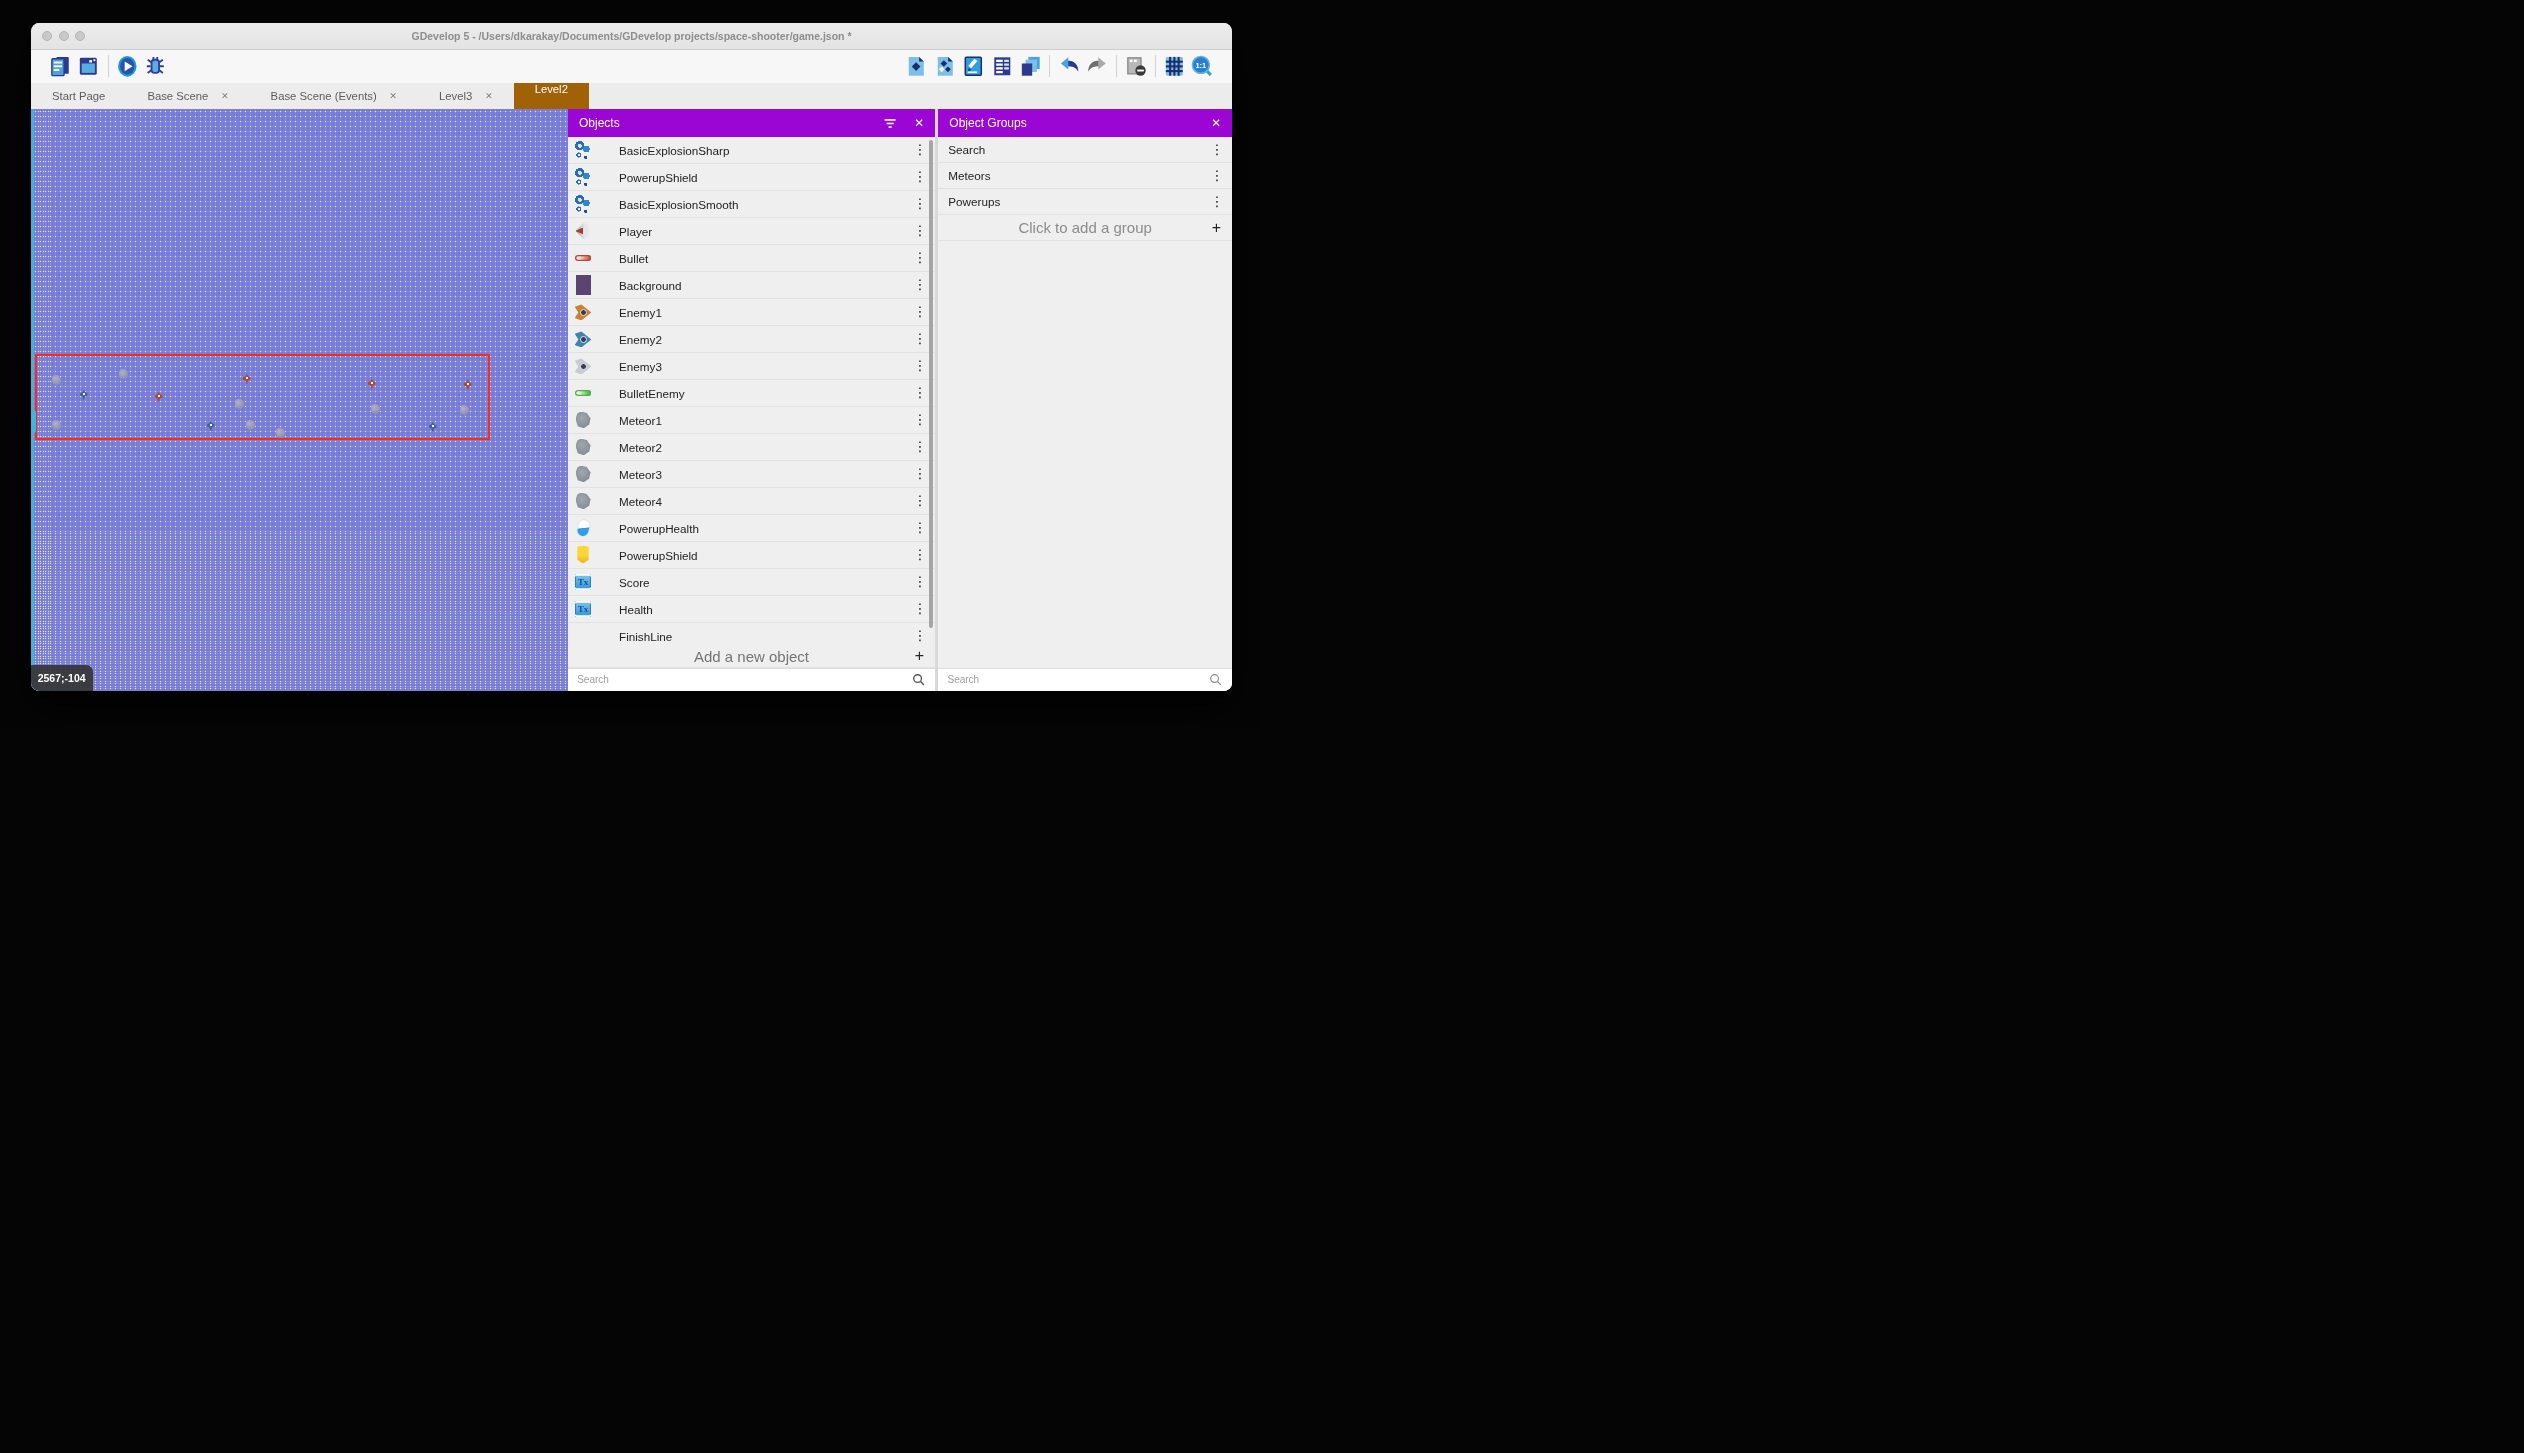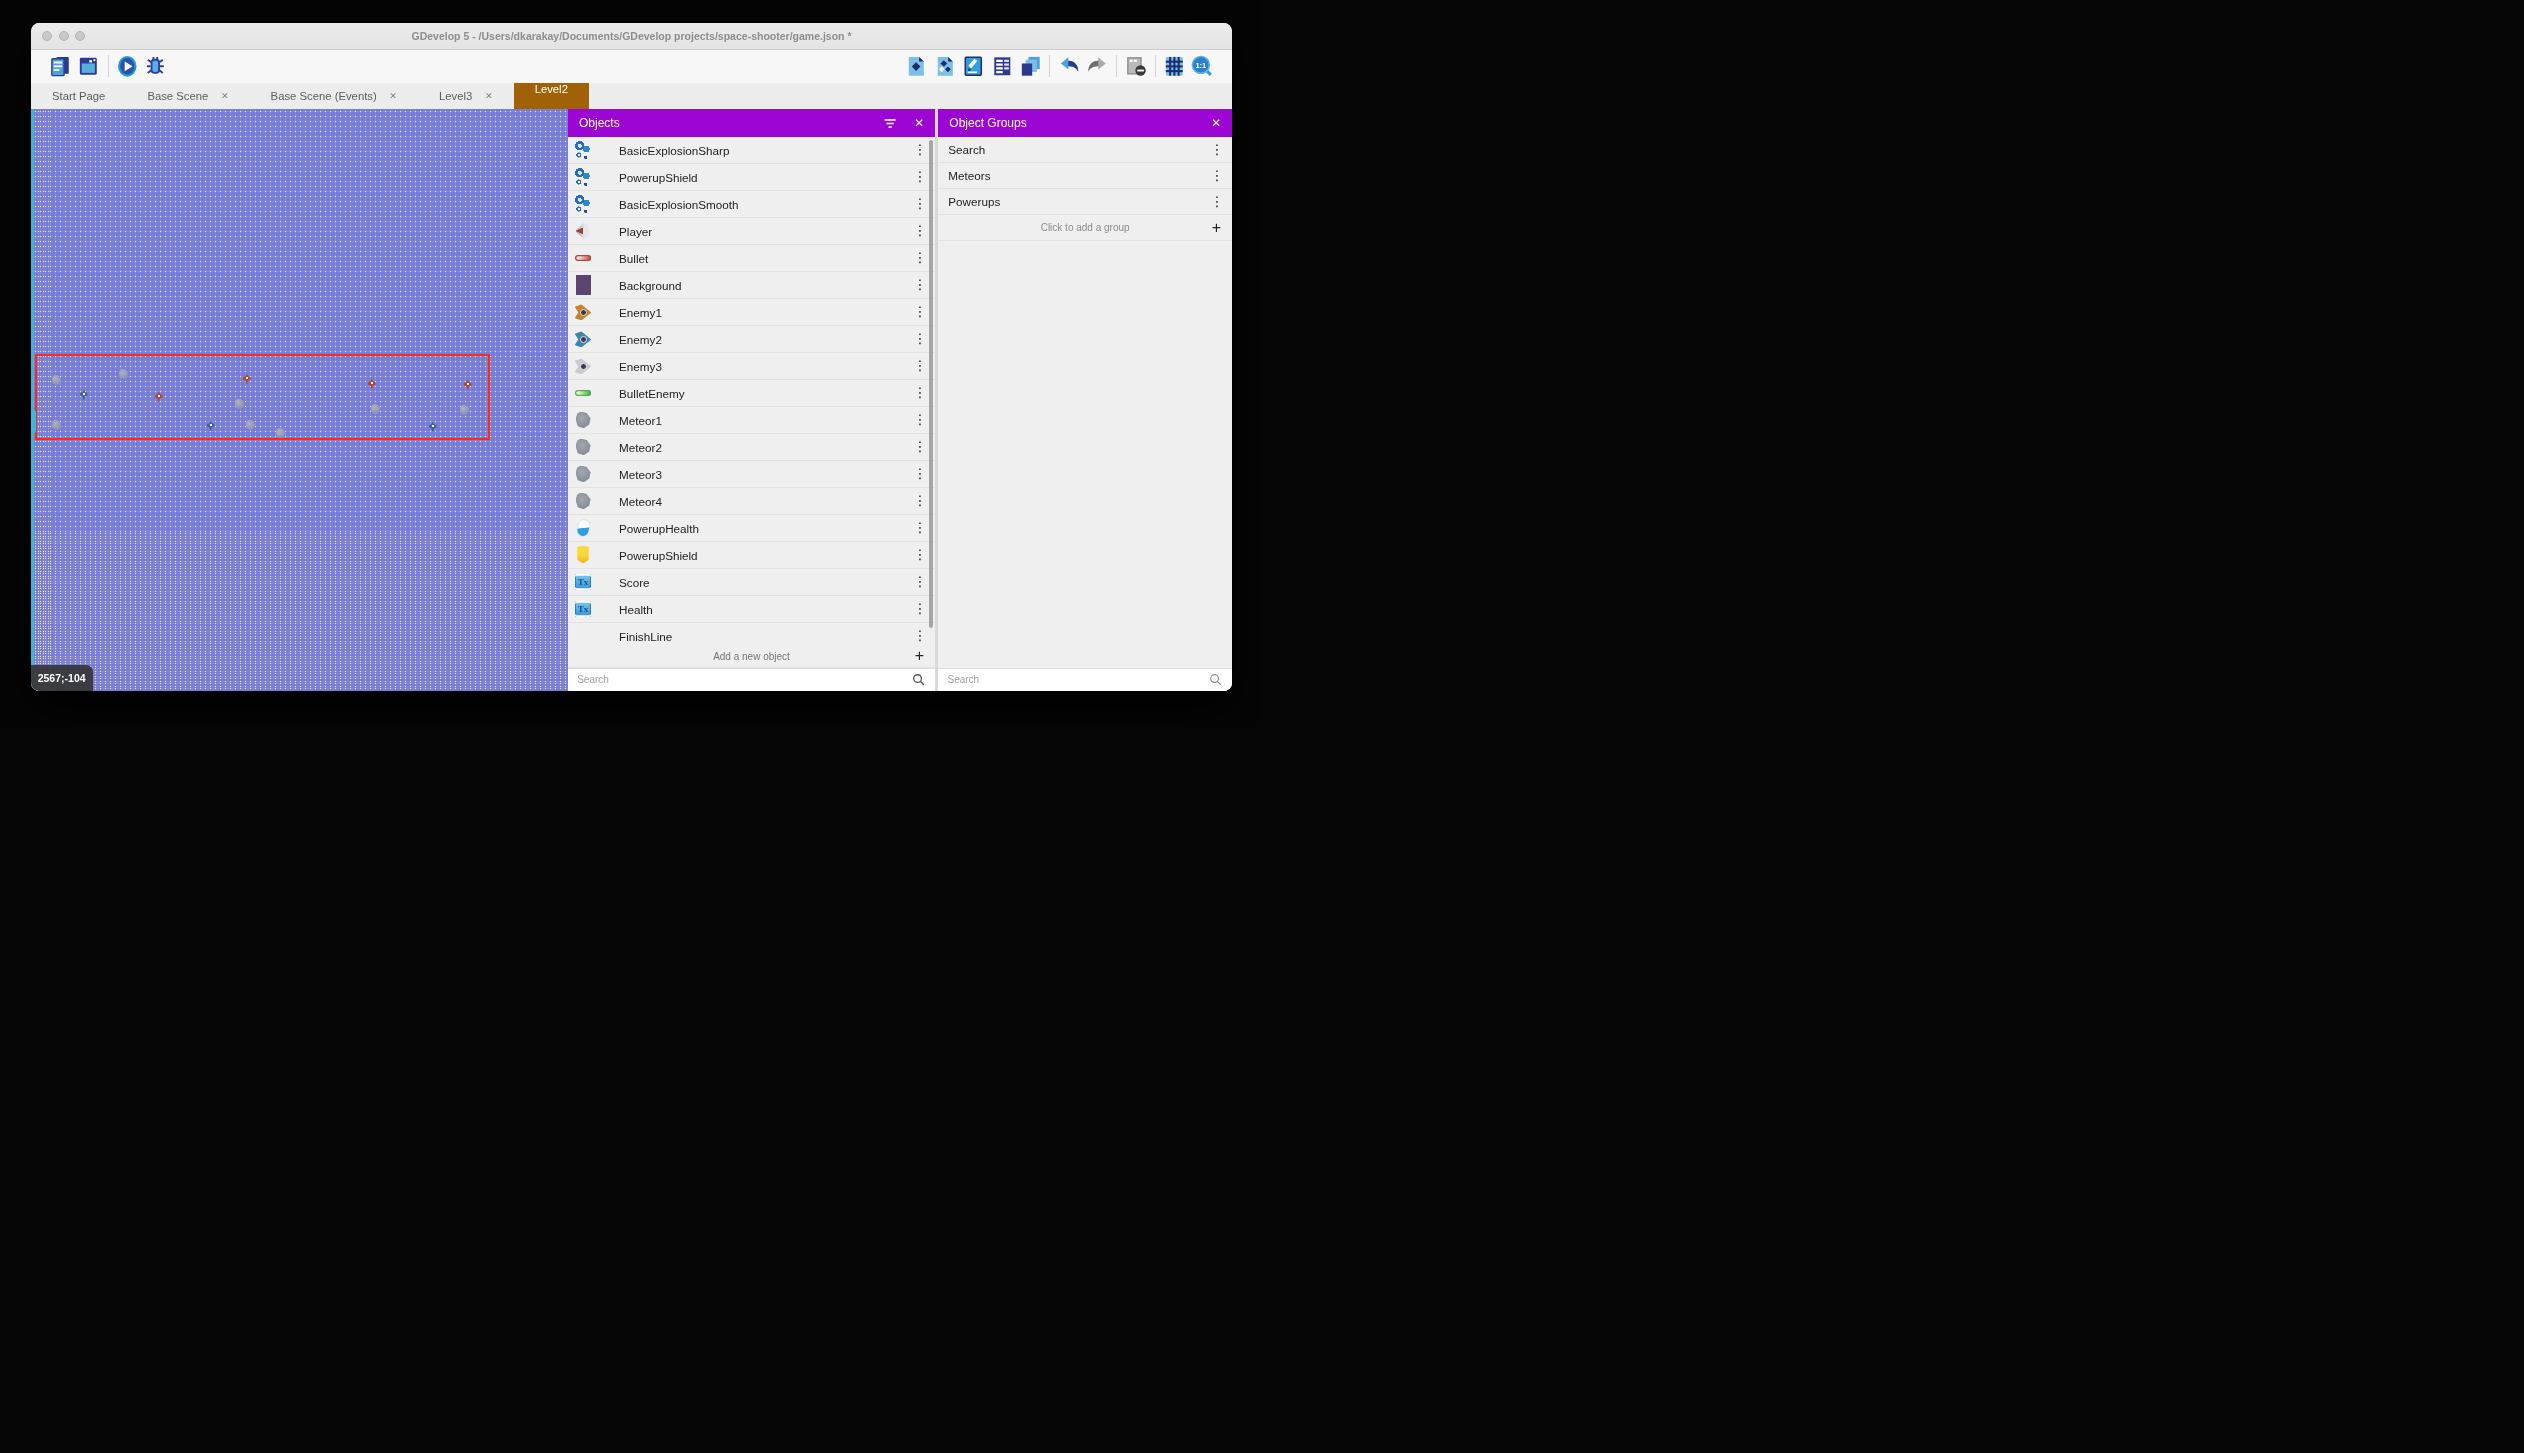--- a/index.html
+++ b/index.html
@@ -73,21 +73,21 @@
   .close-x { font-size:11.7px; margin-left:16.7px; cursor:pointer; }
 
   .obj-list { flex:1; overflow:hidden; }
   .obj-row { height:27px; display:flex; align-items:center;
              border-bottom:0.8px solid #e2e2e2; padding:0 8.4px 0 5px; cursor:pointer; }
   .obj-label { flex:1; font-size:11.7px; color:#222; }
   .kebab { font-size:13.4px; color:#141414; width:13.4px; text-align:center; cursor:pointer; line-height:1; }
 
   .add-row { flex:0 0 22.6px; height:22.6px; display:flex; align-items:center; justify-content:center;
              position:relative; border-bottom:0.8px solid #e2e2e2; cursor:pointer; }
-  .add-label { font-size:10px; color:#757575; }
+  .add-label { font-size:15px; color:#757575; }
   .plus { position:absolute; right:11px; font-size:16px; font-weight:300; color:#222; }
 
   .search-bar { flex:0 0 22.6px; height:22.6px; background:#fff; border-top:0.8px solid #ddd;
                 display:flex; align-items:center; padding:0 9.2px; }
   .search-bar input { flex:1; border:none; outline:none; background:transparent;
                       font-size:10px; color:#333; font-family:"Liberation Sans",sans-serif; }
   .search-bar input::placeholder { color:#9e9e9e; }
 
   .panel-scrollbar { position:absolute; right:1.7px; top:31px; width:4.2px; height:488px;
                      background:#a5a5a5; border-radius:2.5px; cursor:pointer; }

